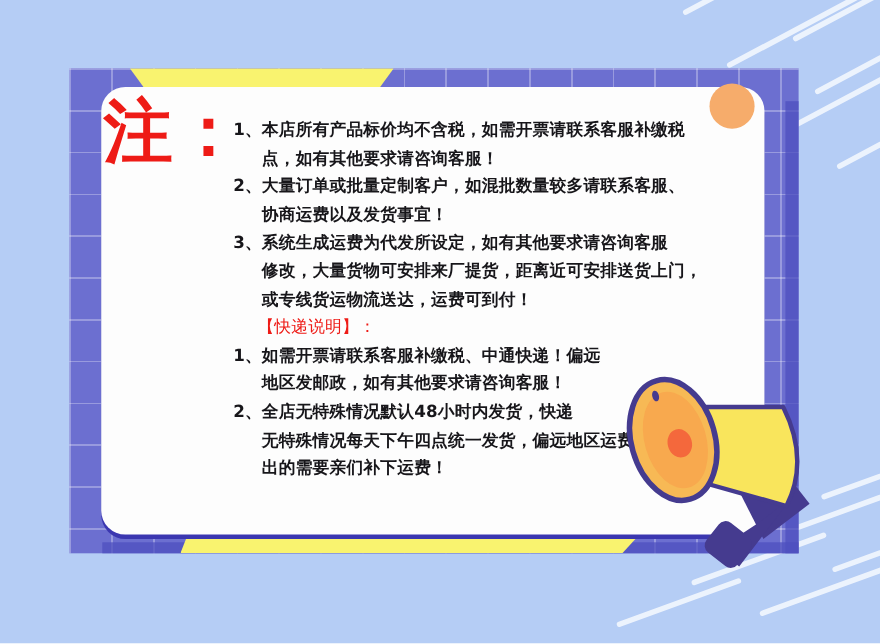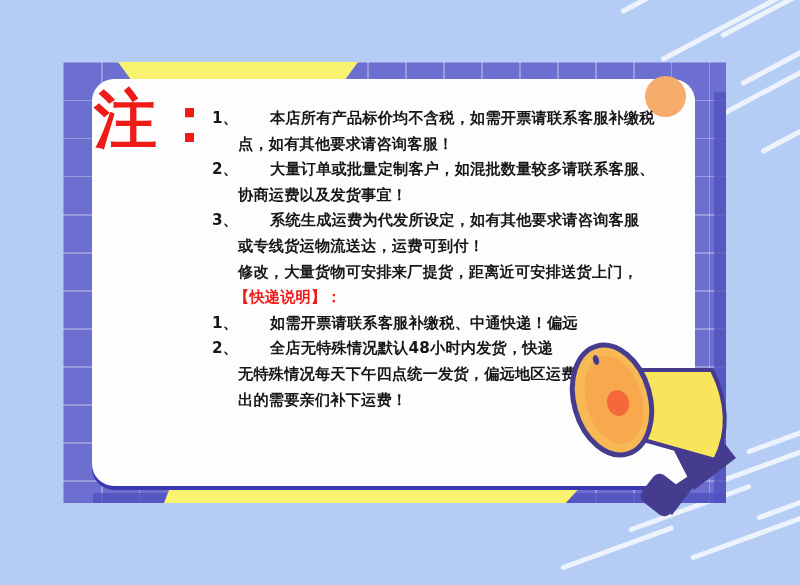--- a/index.html
+++ b/index.html
@@ -70,23 +70,23 @@
     color:#ee1b16;font-weight:700;font-size:63px;line-height:1;
     letter-spacing:1px;white-space:nowrap;
   }
   .copy{
     position:absolute;left:212px;top:106px;width:472px;
     color:#17161a;font-size:15.2px;font-weight:700;line-height:25.6px;
     letter-spacing:.2px;
   }
   .li{display:flex;align-items:flex-start;}
   .li .num{flex:0 0 auto;width:26px;}
-  .li .txt{flex:1 1 auto;text-indent:0;margin-left:32px;}
+  .li .txt{flex:1 1 auto;text-indent:0;}
   .plain{padding-left:26px;}
-  .section-title{color:#ee1b16;padding-left:22px;font-weight:700;}
+  .section-title{color:#ee1b16;padding-left:22px;font-weight:400;}
 
   
   .megaphone{position:absolute;left:540px;top:300px;width:230px;height:230px;}
 </style>
 </head>
 <body>
 
 <div class="stage">
 
   <div class="streaks">
@@ -134,30 +134,31 @@
     <div class="li">
       <span class="num">2、</span>
       <span class="txt">大量订单或批量定制客户，如混批数量较多请联系客服、</span>
     </div>
     <div class="plain">协商运费以及发货事宜！</div>
 
     <div class="li">
       <span class="num">3、</span>
       <span class="txt">系统生成运费为代发所设定，如有其他要求请咨询客服</span>
     </div>
+    <div class="plain">修改，大量货物可安排来厂提货，距离近可安排送货上门，</div>
     <div class="plain">或专线货运物流送达，运费可到付！</div>
-    <div class="plain">修改，大量货物可安排来厂提货，距离近可安排送货上门，</div>
 
 
     <div class="section-title">【快递说明】：</div>
 
     <div class="li">
       <span class="num">1、</span>
       <span class="txt">如需开票请联系客服补缴税、中通快递！偏远</span>
     </div>
+    <div class="plain">地区发邮政，如有其他要求请咨询客服！</div>
 
     <div class="li">
       <span class="num">2、</span>
       <span class="txt">全店无特殊情况默认48小时内发货，快递</span>
     </div>
     <div class="plain">无特殊情况每天下午四点统一发货，偏远地区运费超</div>
     <div class="plain">出的需要亲们补下运费！</div>
   </div>
 
   <svg class="megaphone" viewBox="0 0 230 230">

